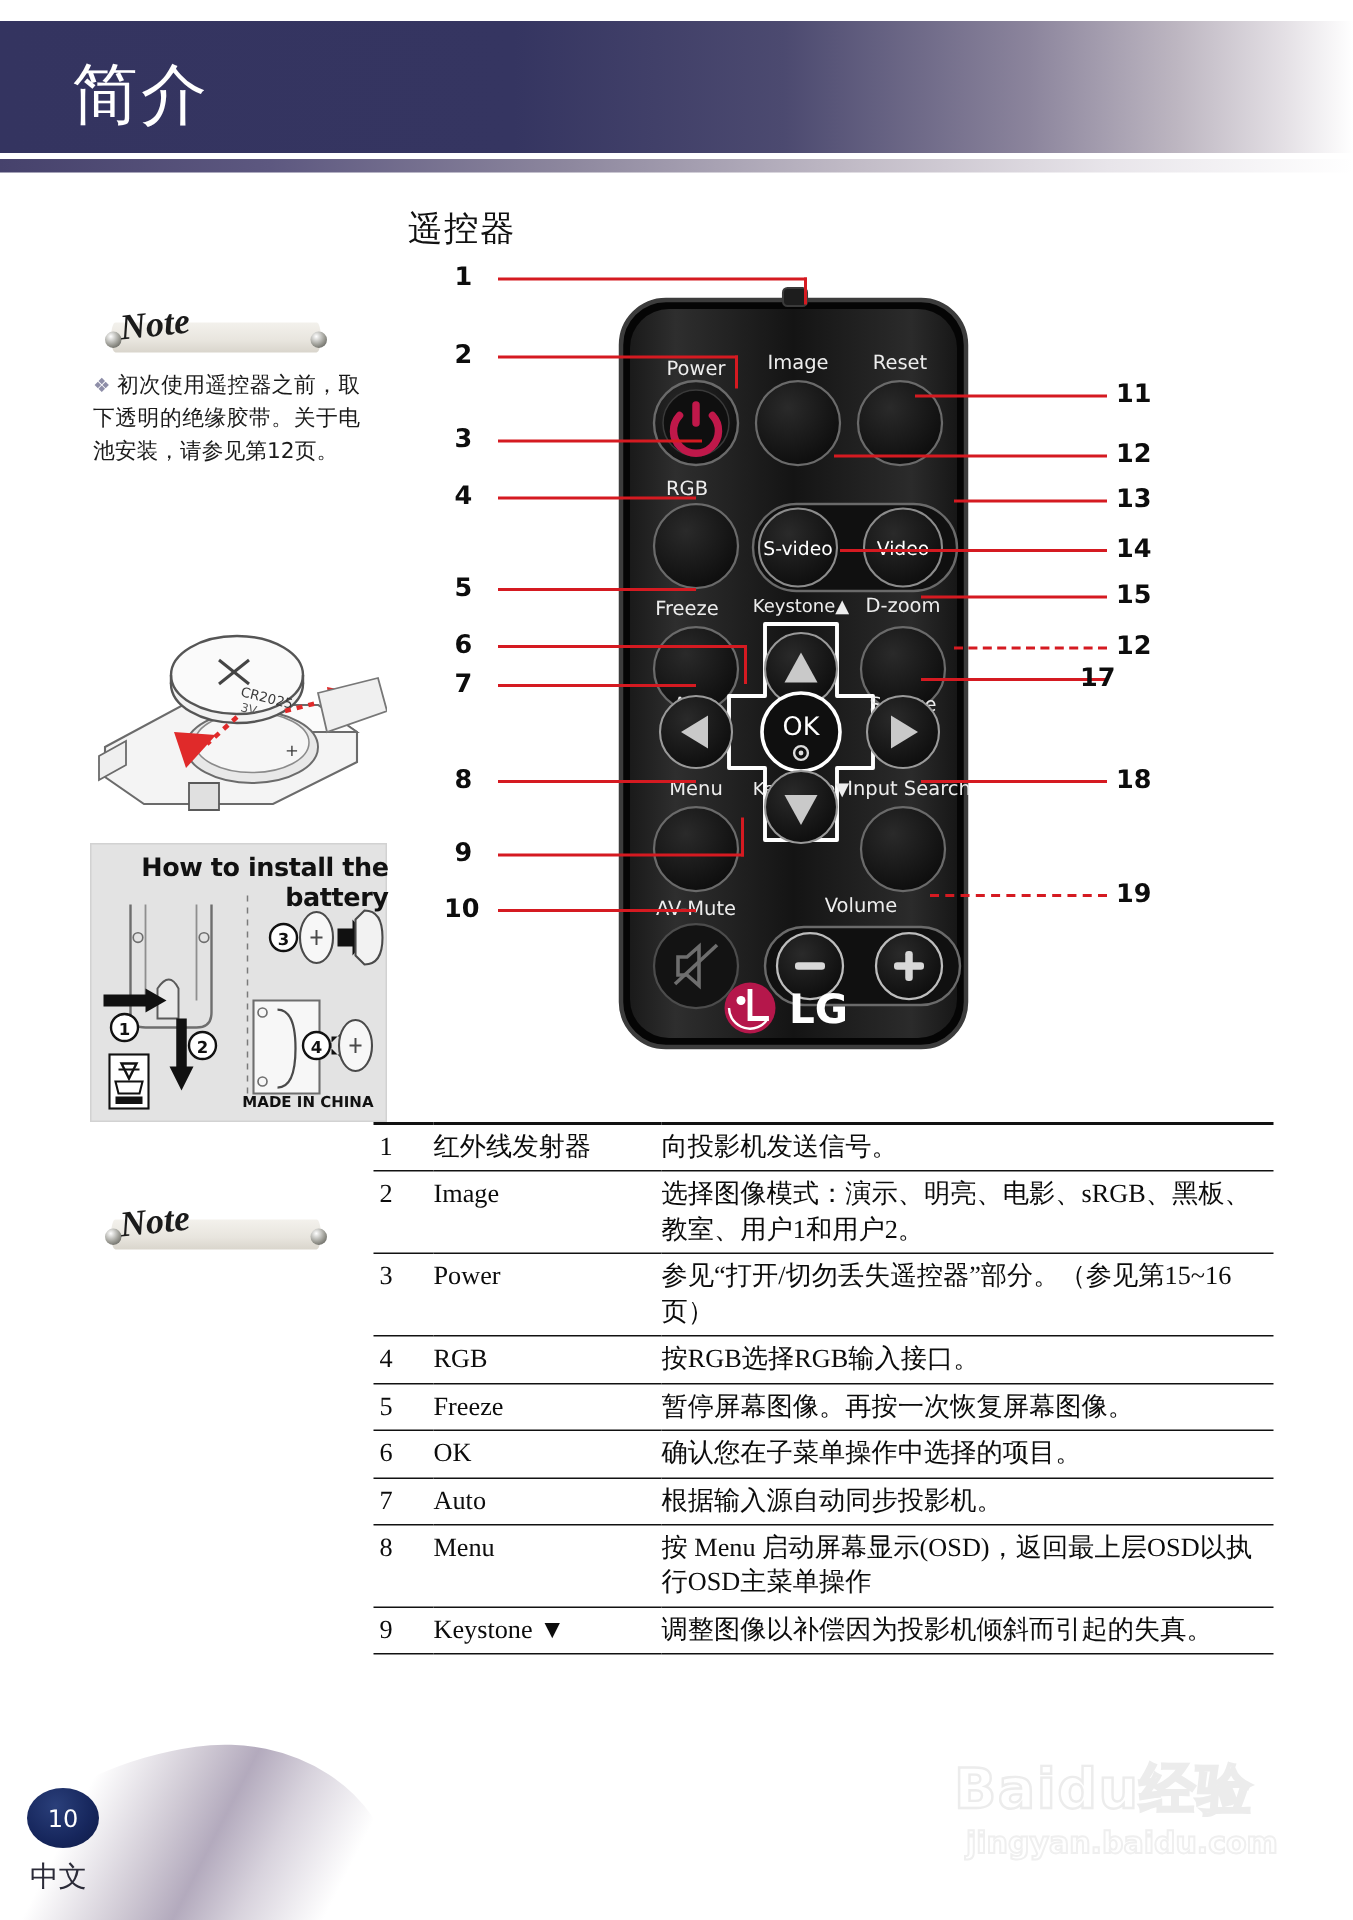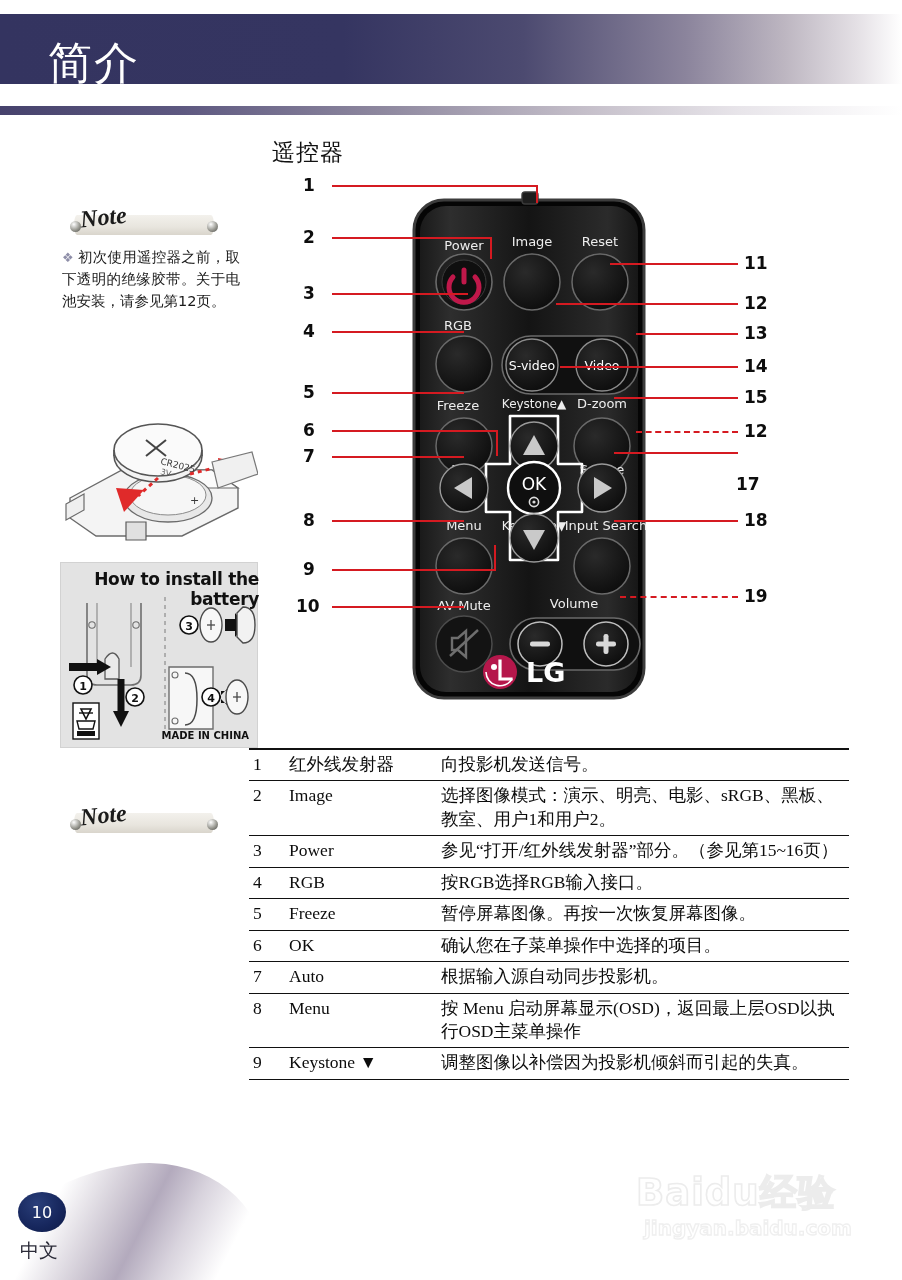--- a/index.html
+++ b/index.html
@@ -6,21 +6,21 @@
   html, body {
     width: 902px; height: 1280px;
     background: #ffffff;
     font-family: "Liberation Serif", "DejaVu Serif", serif;
     overflow: hidden;
   }
   #page { position: relative; width: 902px; height: 1280px; background:#fff; }
 
   
   .banner {
-    position: absolute; left: 0; top: 14px; width: 902px; height: 70px;
+    position: absolute; left: 0; top: 14px; width: 902px; height: 88px;
     background: linear-gradient(to right,
        #343460 0%, #353561 38%, #4c4a70 58%, #8b849c 76%,
        #bdb6c1 87%, #e4e0e5 95%, #ffffff 100%);
   }
   .banner-title {
     position: absolute; left: 48px; top: 20px;
     font-family: "DejaVu Sans", sans-serif;
     font-size: 44px; color: #ffffff; letter-spacing: 2px; font-weight: 400;
   }
   .banner-underbar {
@@ -405,21 +405,21 @@
     <div class="lead-line" style="left:560px; top:366px; width:178px;"></div>
     <div class="callout-num" style="left:744px; top:356px;">14</div>
 
     <div class="lead-line" style="left:614px; top:397px; width:124px;"></div>
     <div class="callout-num" style="left:744px; top:387px;">15</div>
 
     <div class="lead-line dashed" style="left:636px; top:431px; width:102px;"></div>
     <div class="callout-num" style="left:744px; top:421px;">12</div>
 
     <div class="lead-line" style="left:614px; top:452px; width:124px;"></div>
-    <div class="callout-num" style="left:736px; top:442px;margin-top:32px;">17</div>
+    <div class="callout-num" style="left:720px; top:442px;">17</div>
 
     <div class="lead-line" style="left:614px; top:520px; width:124px;"></div>
     <div class="callout-num" style="left:744px; top:510px;">18</div>
 
     <div class="lead-line dashed" style="left:620px; top:596px; width:118px;"></div>
     <div class="callout-num" style="left:744px; top:586px;">19</div>
   </div>
 
   <table class="spec-table">
     <tbody>
@@ -429,21 +429,21 @@
         <td class="col-desc cjk">向投影机发送信号。</td>
       </tr>
       <tr>
         <td class="col-num">2</td>
         <td class="col-name">Image</td>
         <td class="col-desc cjk">选择图像模式：演示、明亮、电影、sRGB、黑板、教室、用户1和用户2。</td>
       </tr>
       <tr>
         <td class="col-num">3</td>
         <td class="col-name">Power</td>
-        <td class="col-desc cjk">参见“打开/红外线发射器”部分。（参见第15~16页）</td>
+        <td class="col-desc cjk">参见“打开/切勿丢失遥控器”部分。（参见第15~16页）</td>
       </tr>
       <tr>
         <td class="col-num">4</td>
         <td class="col-name">RGB</td>
         <td class="col-desc cjk">按RGB选择RGB输入接口。</td>
       </tr>
       <tr>
         <td class="col-num">5</td>
         <td class="col-name">Freeze</td>
         <td class="col-desc cjk">暂停屏幕图像。再按一次恢复屏幕图像。</td>

